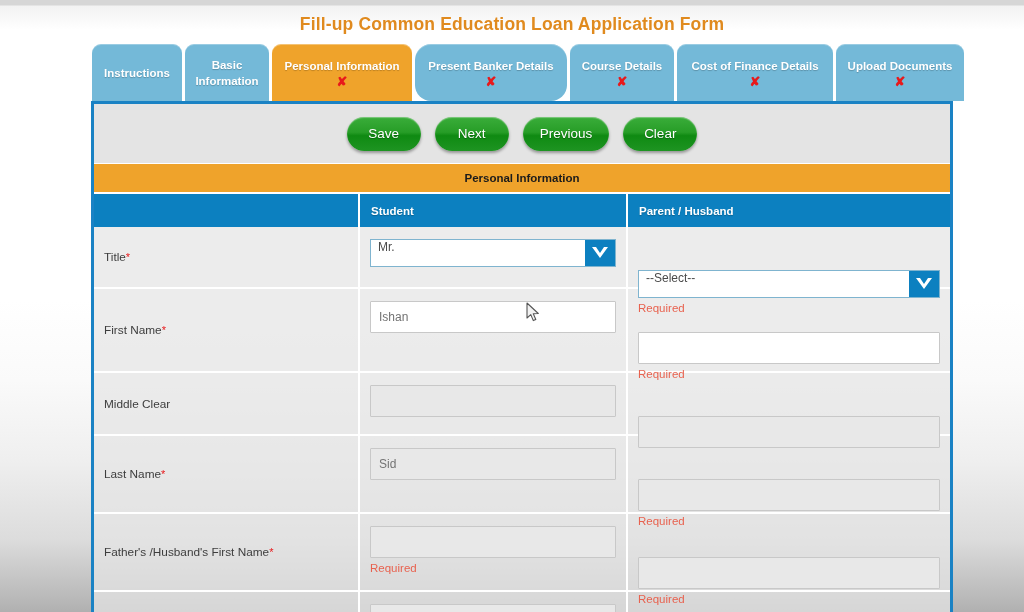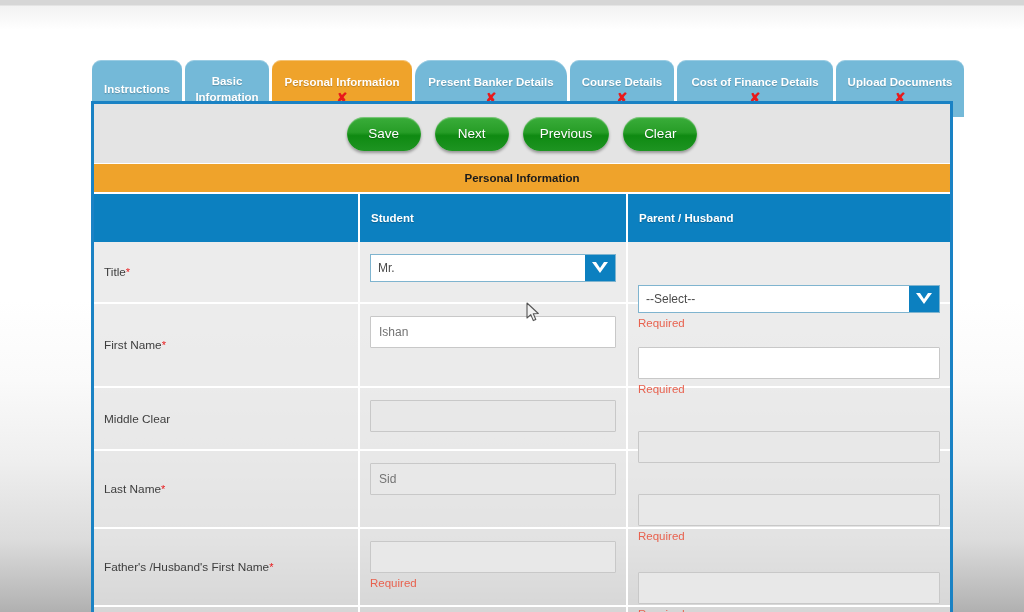--- a/index.html
+++ b/index.html
@@ -46,21 +46,20 @@
   
   .tabs {
     position: absolute;
     top: 44px;
     left: 92px;
     width: 860px;
     height: 57px;
     display: flex;
     align-items: stretch;
     gap: 3px;
-    margin-top: 16px;
   }
   .tab {
     flex: 0 0 auto;
     background: #74b9d8;
     border-radius: 9px 9px 0 0;
     color: #ffffff;
     font-size: 11.5px;
     font-weight: bold;
     text-align: center;
     line-height: 1.35;
@@ -141,21 +140,21 @@
     align-items: center;
     justify-content: center;
     font-size: 11.5px;
     font-weight: bold;
     color: #1b1b1b;
     border-top: 1px solid #ffffff;
   }
 
   .col-head {
     display: flex;
-    height: 50px;
+    height: 35px;
     background: #0c80c0;
     border-top: 2px solid #ffffff;
   }
   .col-head > div {
     color: #ffffff;
     font-size: 11.5px;
     font-weight: bold;
     display: flex;
     align-items: center;
     padding-left: 11px;
@@ -205,21 +204,21 @@
   .txt.white  { background: #ffffff; }
 
   
   .sel-wrap {
     position: relative;
     width: 100%;
     height: 28px;
     border: 1px solid #7fb4cf;
     background: #ffffff;
     display: flex;
-    align-items: center;
+    align-items: flex-start;
     cursor: pointer;
   }
   .sel-wrap .sel-val {
     font-size: 12px;
     color: #4a4a4a;
     padding-left: 7px;
     flex: 1;
     white-space: nowrap;
     overflow: hidden;
   }
@@ -258,20 +257,21 @@
     height: 22px;
     pointer-events: none;
     z-index: 50;
   }
 </style>
 </head>
 <body>
 
 <div id="page">
 
+  <div class="page-title">Fill-up Common Education Loan Application Form</div>
 
   <div class="tabs">
     <div class="tab t0">
       <span class="tab-label">Instructions</span>
     </div>
     <div class="tab t1">
       <span class="tab-label wrap">Basic Information</span>
     </div>
     <div class="tab t2 active">
       <span class="tab-label">Personal Information</span>

